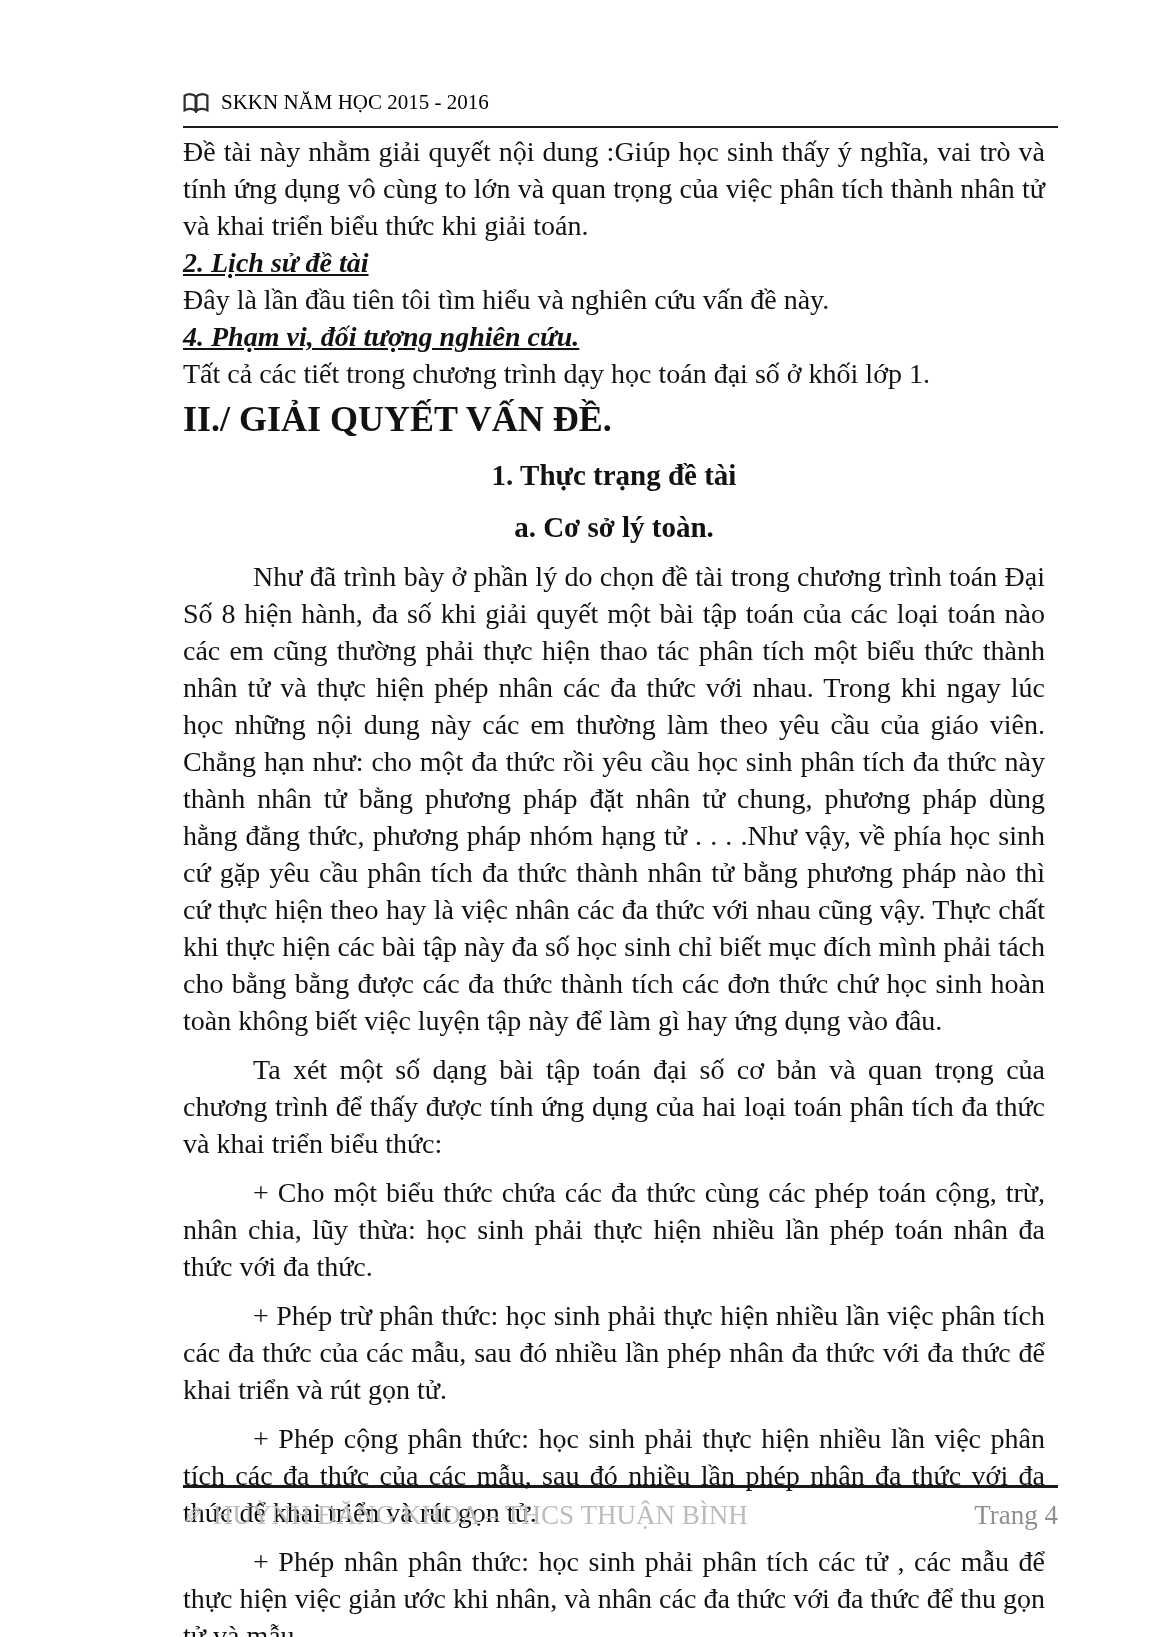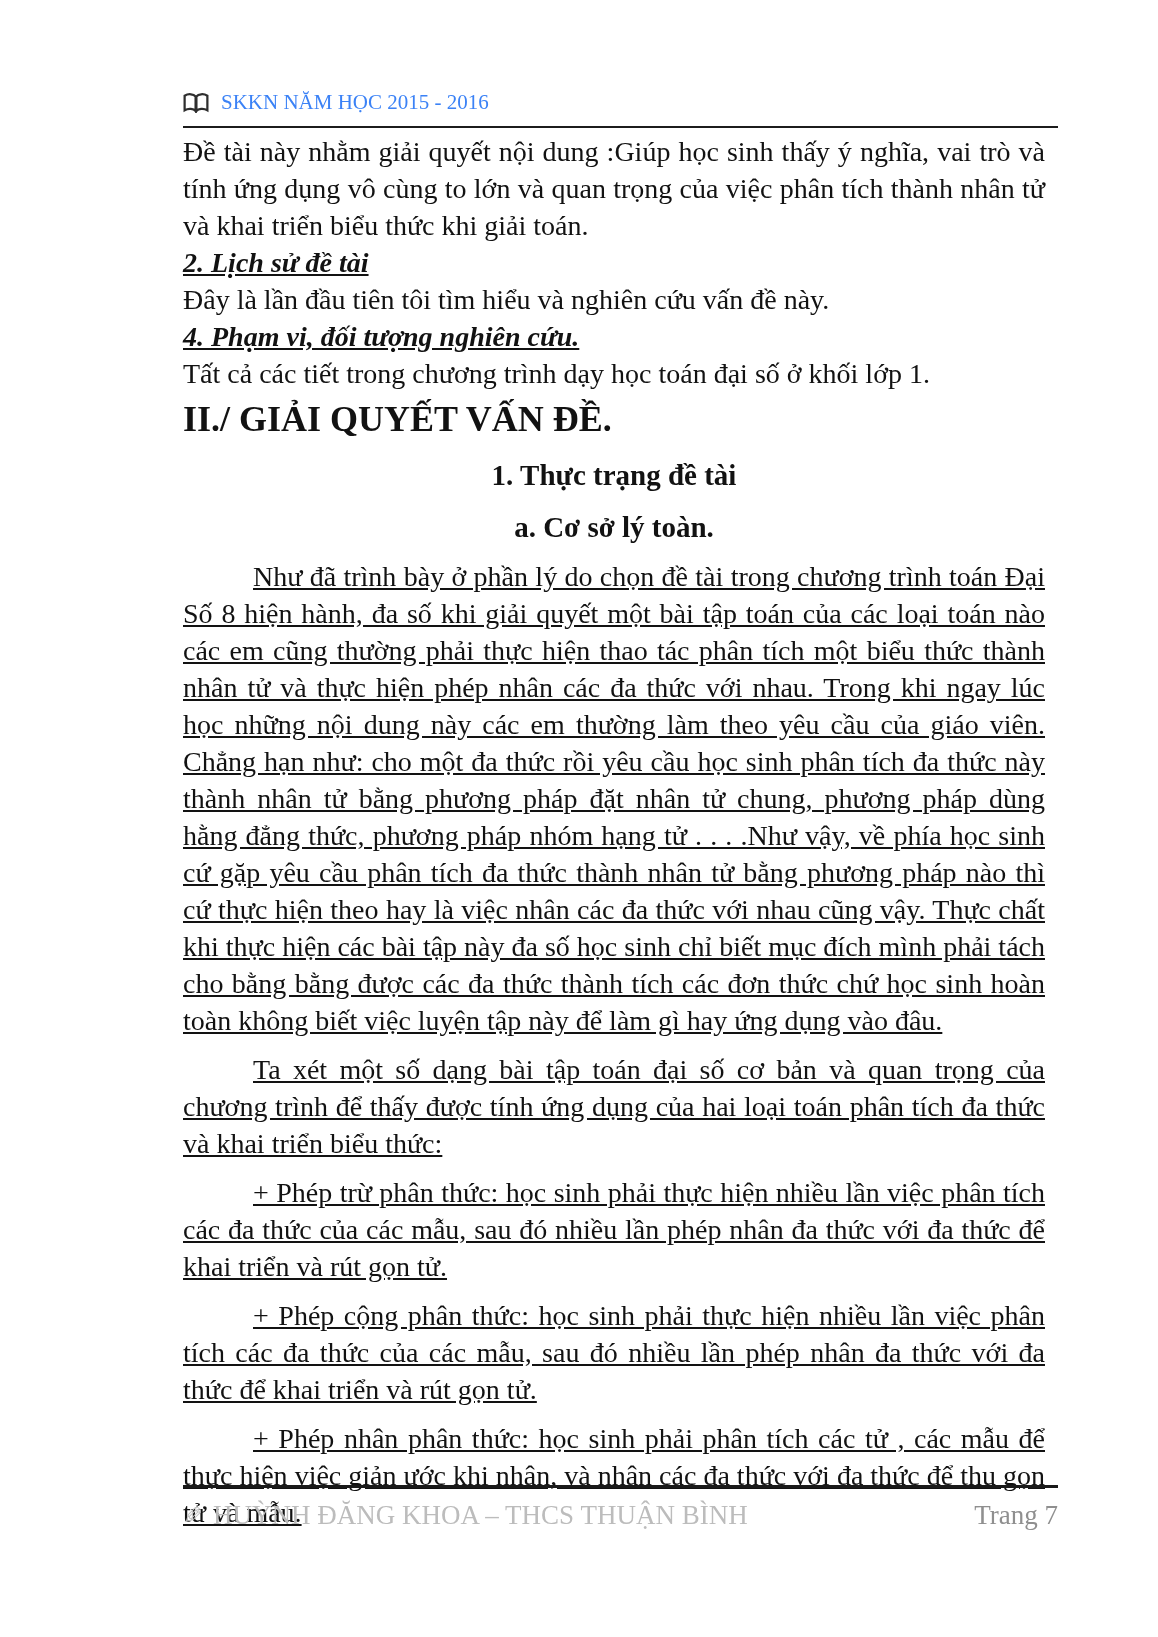--- a/index.html
+++ b/index.html
@@ -12,21 +12,21 @@
     font-family: "Liberation Serif", "DejaVu Serif", serif;
     color: #121212;
     overflow: hidden;
   }
 
   
   .header {
     position: absolute;
     top: 90px; left: 183px; right: 100px;
     display: flex; align-items: center; gap: 12px;
-    font-size: 21px; color: #3b82f6;
+    font-size: 21px; color: #000000;
   }
   .book-icon { width: 26px; height: 20px; flex: 0 0 auto; }
   .book-icon path { fill: none; stroke: #2e2e2e; stroke-width: 5.5; }
   .header-rule {
     position: absolute;
     top: 126px; left: 183px; right: 100px;
     border-top: 2px solid #1c1c1c;
   }
 
   
@@ -45,21 +45,21 @@
   .h-big {
     font-size: 36px; font-weight: bold; line-height: 46px;
     margin: 4px 0 6px 0 !important;
     text-align: left;
   }
   .h-sub {
     font-size: 29px; font-weight: bold; line-height: 38px;
     margin: 14px 0 12px 0 !important;
     text-align: center;
   }
-  .indent { text-indent: 70px; text-decoration: underline; }
+  .indent { text-indent: 70px; }
   .gap    { margin-top: 12px !important; }
 
   
   .footer-rule {
     position: absolute;
     top: 1485px; left: 183px; right: 100px;
     border-top: 3px solid #1a1a1a;
   }
   .footer {
     position: absolute;
@@ -102,27 +102,28 @@
     <p class="h-ital">4. Phạm vi, đối tượng nghiên cứu.</p>
     <p>Tất cả các tiết trong chương trình dạy học toán đại số ở khối lớp 1.</p>
 
     <p class="h-big">II./ GIẢI QUYẾT VẤN ĐỀ.</p>
     <p class="h-sub">1. Thực trạng đề tài</p>
     <p class="h-sub">a. Cơ sở lý toàn.</p>
 
     <p class="indent">Như đã trình bày ở phần lý do chọn đề tài trong chương trình toán Đại Số 8 hiện hành, đa số khi giải quyết một bài tập toán của các loại toán nào các em cũng thường phải thực hiện thao tác phân tích một biểu thức thành nhân tử và thực hiện phép nhân các đa thức với nhau. Trong khi ngay lúc học những nội dung này các em thường làm theo yêu cầu của giáo viên. Chẳng hạn như: cho một đa thức rồi yêu cầu học sinh phân tích  đa thức này thành nhân tử bằng phương pháp đặt nhân tử chung, phương pháp dùng hằng đẳng thức, phương pháp nhóm hạng tử . . . .Như vậy, về phía học sinh cứ gặp yêu cầu phân tích đa thức thành nhân tử bằng phương pháp nào thì cứ thực hiện theo hay là việc nhân các đa thức với nhau cũng vậy. Thực chất khi thực hiện các bài tập này đa số học sinh chỉ biết mục đích mình phải tách cho bằng bằng được các đa thức thành tích các đơn thức chứ học sinh hoàn toàn không biết việc luyện tập này để làm gì hay ứng dụng vào đâu.</p>
     <p class="indent gap">Ta xét một số dạng bài tập toán đại số cơ bản và quan trọng của chương trình để thấy được tính ứng dụng của hai loại toán phân tích đa thức và khai triển biểu thức:</p>
 
+    <p class="indent gap">+ Cho một biểu thức chứa các đa thức cùng các phép toán cộng, trừ, nhân chia, lũy thừa: học sinh phải thực hiện nhiều lần phép toán nhân đa thức với đa thức.</p>
     <p class="indent gap">+ Phép trừ phân thức: học sinh phải thực hiện nhiều lần việc phân tích các đa thức của các mẫu, sau đó nhiều lần phép nhân đa thức với đa thức để khai triển và rút gọn tử.</p>
     <p class="indent gap">+ Phép cộng phân thức: học sinh phải thực hiện nhiều lần việc phân tích các đa thức của các mẫu, sau đó nhiều lần phép nhân đa thức với đa thức để khai triển và rút gọn tử.</p>
     <p class="indent gap">+ Phép nhân phân thức: học sinh phải phân tích các tử , các mẫu để thực hiện việc giản ước khi nhân, và nhân các đa thức với đa thức để thu gọn tử và mẫu.</p>
   </div>
 
   <div class="footer-rule"></div>
   <div class="footer">
     <span class="footer-author">
       <span class="pen-icon">✎</span>
       <span>HUỲNH ĐĂNG KHOA – THCS THUẬN BÌNH</span>
     </span>
-    <span class="footer-page">Trang 7</span>
+    <span class="footer-page">Trang 4</span>
   </div>
 
 </div>
 
 </body></html>

